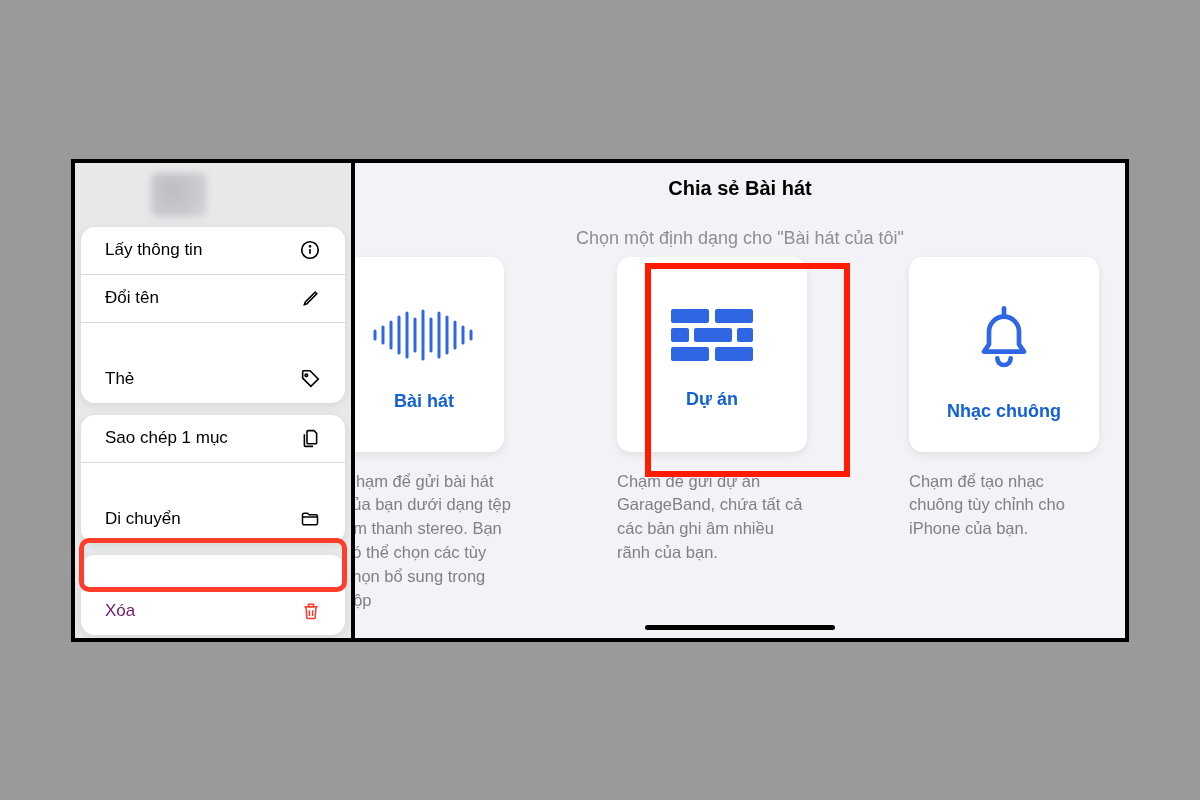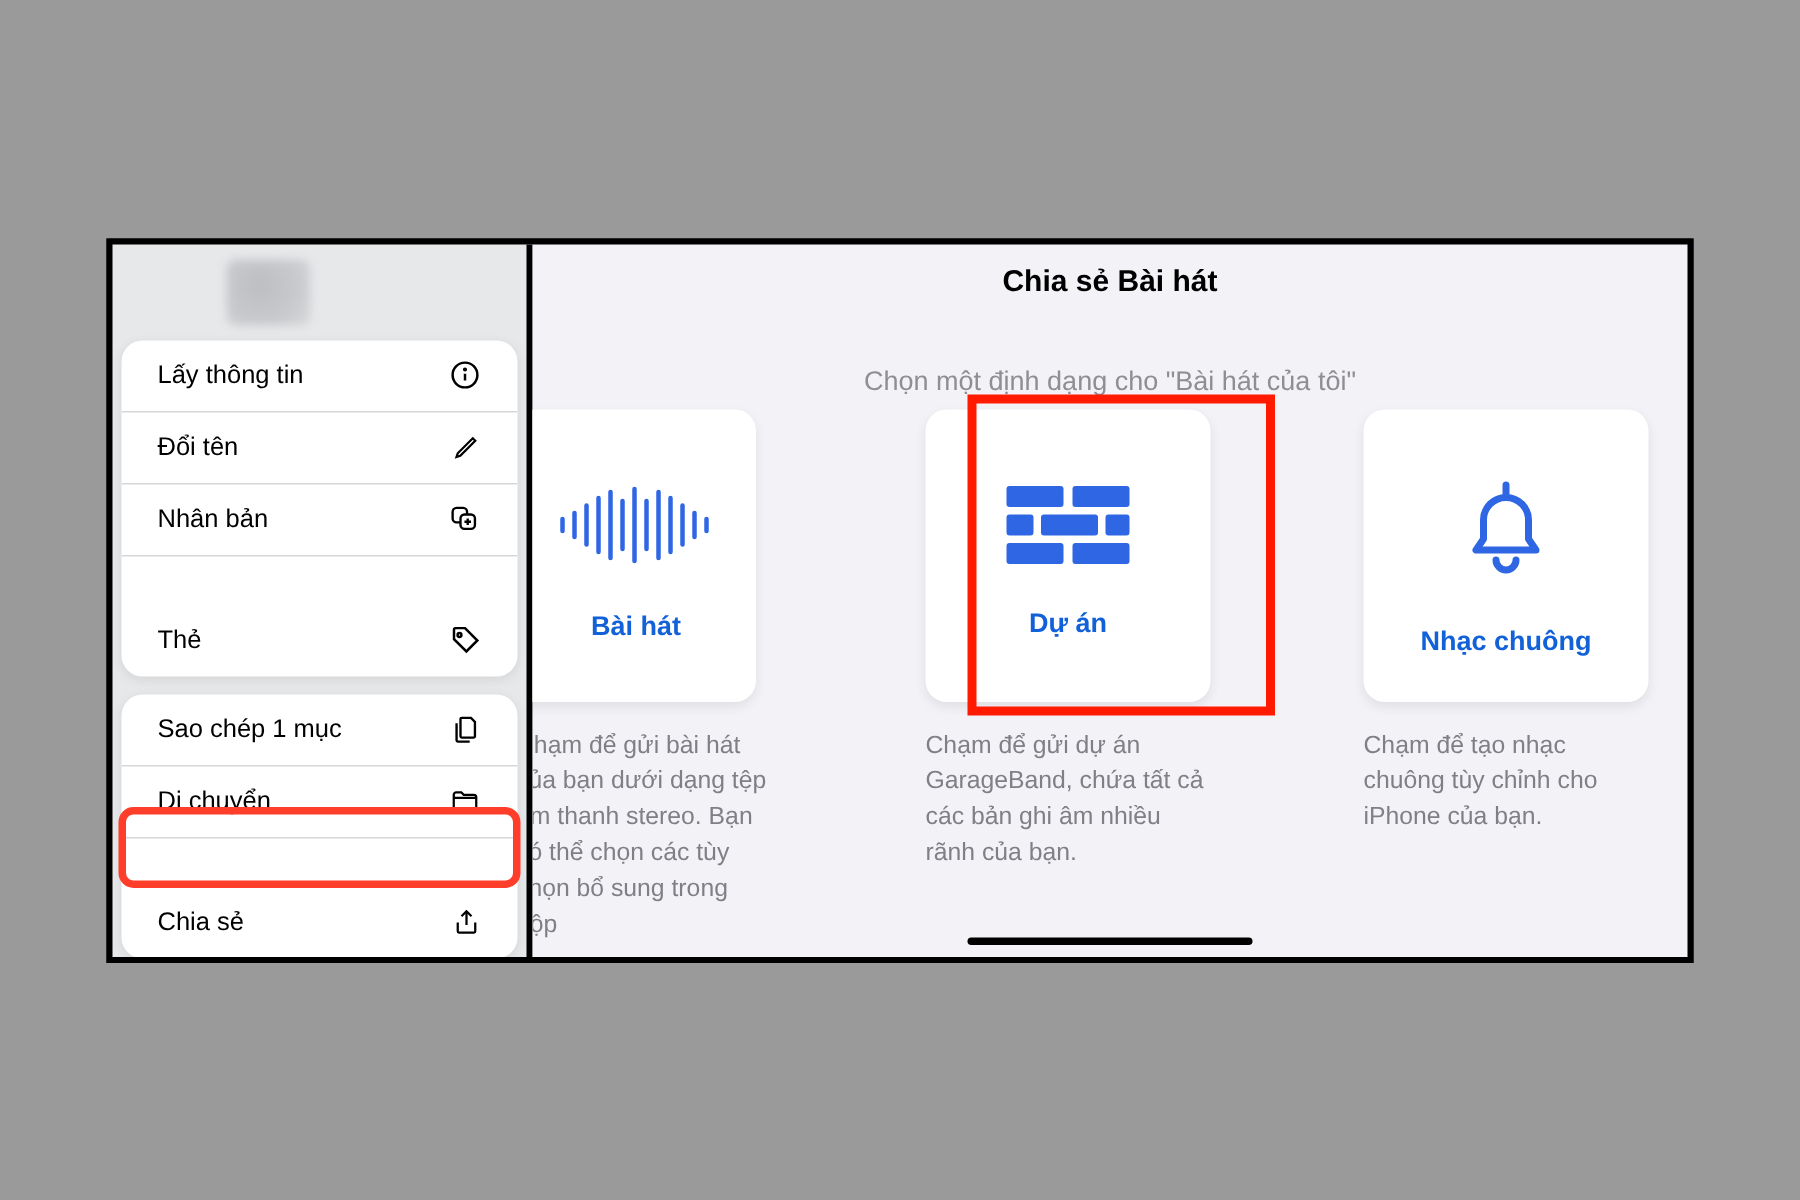--- a/index.html
+++ b/index.html
@@ -66,21 +66,21 @@
     background: #f2f2f7;
     position: relative;
     padding: 14px 0 0 0;
     overflow: hidden;
   }
   .right-title {
     text-align: center;
     font-size: 20px;
     font-weight: 700;
     color: #000;
-    margin-bottom: 44px;
+    margin-bottom: 28px;
   }
   .right-sub {
     text-align: center;
     font-size: 18px;
     color: #8e8e93;
     margin-bottom: 8px;
   }
   .cards {
     display: flex;
     justify-content: center;
@@ -150,31 +150,20 @@
       </div>
       <div class="menu-item">
         <span>Đổi tên</span>
         <span class="icon">
           <svg width="20" height="20" viewBox="0 0 24 24" fill="none" stroke="#000" stroke-width="1.8">
               <path d="M4 20 L7 19 L19 7 L17 5 L5 17 Z"></path>
             </svg>
         </span>
       </div>
       <div class="menu-item">
-        <span>Nhân bản</span>
-        <span class="icon">
-          <svg width="21" height="21" viewBox="0 0 24 24" fill="none" stroke="#000" stroke-width="1.8">
-              <rect x="8" y="8" width="11" height="11" rx="3"></rect>
-              <path d="M8 14 H5 a3 3 0 0 1 -3 -3 V6 a3 3 0 0 1 3 -3 h5 a3 3 0 0 1 3 3 v2"></path>
-              <line x1="13.5" y1="11" x2="13.5" y2="16"></line>
-              <line x1="11" y1="13.5" x2="16" y2="13.5"></line>
-            </svg>
-        </span>
-      </div>
-      <div class="menu-item">
         <span>Thẻ</span>
         <span class="icon">
           <svg width="22" height="22" viewBox="0 0 24 24" fill="none" stroke="#000" stroke-width="1.8">
               <path d="M12 3 L21 12 L13 20 L4 11 V4 a1 1 0 0 1 1 -1 Z"></path>
               <circle cx="8" cy="8" r="1.4"></circle>
             </svg>
         </span>
       </div>
     </div>
 
@@ -187,30 +176,20 @@
               <path d="M5 7v13a1 1 0 0 0 1 1h9"></path>
             </svg>
         </span>
       </div>
       <div class="menu-item">
         <span>Di chuyển</span>
         <span class="icon">
           <svg width="22" height="20" viewBox="0 0 24 24" fill="none" stroke="#000" stroke-width="1.8">
               <path d="M3 7a2 2 0 0 1 2-2h4l2 2h8a2 2 0 0 1 2 2v8a2 2 0 0 1-2 2H5a2 2 0 0 1-2-2Z"></path>
               <line x1="3" y1="9.5" x2="21" y2="9.5"></line>
-            </svg>
-        </span>
-      </div>
-      <div class="menu-item">
-        <span>Chia sẻ</span>
-        <span class="icon">
-          <svg width="20" height="22" viewBox="0 0 24 24" fill="none" stroke="#000" stroke-width="1.8">
-              <path d="M12 3v11"></path>
-              <path d="M8 7l4-4 4 4"></path>
-              <path d="M5 12v7a1 1 0 0 0 1 1h12a1 1 0 0 0 1-1v-7"></path>
             </svg>
         </span>
       </div>
     </div>
 
     <div class="menu">
       <div class="menu-item destructive">
         <span>Xóa</span>
         <span class="icon">
           <svg width="20" height="22" viewBox="0 0 24 24" fill="none" stroke="#ff3b30" stroke-width="1.8">

